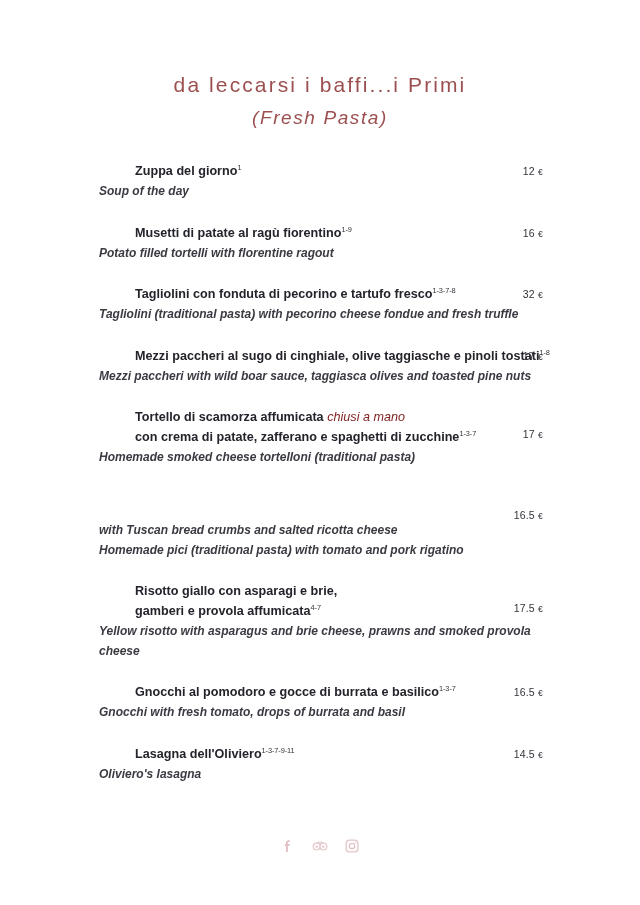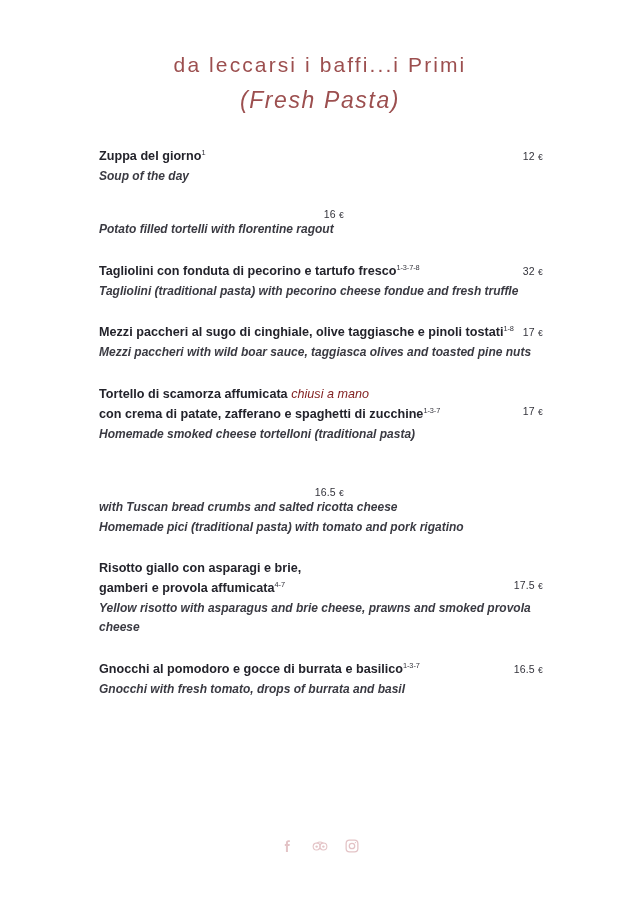--- a/index.html
+++ b/index.html
@@ -17,54 +17,55 @@
 
   .page {
     position: relative;
     width: 640px;
     height: 905px;
     box-sizing: border-box;
   }
 
   
   .menu-header {
-    padding-top: 52px;
+    padding-top: 72px;
     text-align: center;
   }
   .menu-title {
     font-size: 21px;
     letter-spacing: 2.1px;
     color: #9c4f4f;
     font-weight: 400;
     line-height: 1.2;
     white-space: pre;
   }
   .menu-subtitle {
     margin-top: 10px;
-    font-size: 23px;
+    font-size: 19px;
     font-style: italic;
     letter-spacing: 1.6px;
     color: #9c4f4f;
     font-weight: 400;
     line-height: 1.2;
     white-space: pre;
   }
 
   
   .menu-list {
     margin-top: 32px;
     padding: 0 97px 0 99px;
   }
   .menu-item {
     margin-bottom: 22px;
   }
   .item-row {
     display: flex;
     align-items: baseline;
-    justify-content: center;
+    justify-content: flex-end;
+    margin-left: 36px;
   }
   .name-block {
     flex: 1 1 auto;
     min-width: 0;
   }
   .name-line {
     font-size: 12.6px;
     font-weight: 700;
     color: #23232b;
     line-height: 1.58;
@@ -144,20 +145,23 @@
         <div class="item-row">
           <div class="name-block">
             <div class="name-line">Zuppa del giorno<span class="allergens">1</span></div>
           </div>
           <div class="price"><span>12</span> <span class="cur">€</span></div>
         </div>
         <div class="desc-line">Soup of the day</div>
       </div>
       <div class="menu-item">
         <div class="item-row">
+          <div class="name-block">
+            <div class="name-line">Musetti di patate al ragù fiorentino<span class="allergens">1-9</span></div>
+          </div>
           <div class="price"><span>16</span> <span class="cur">€</span></div>
         </div>
         <div class="desc-line">Potato filled tortelli with florentine ragout</div>
       </div>
       <div class="menu-item">
         <div class="item-row">
           <div class="name-block">
             <div class="name-line">Tagliolini con fonduta di pecorino e tartufo fresco<span class="allergens">1-3-7-8</span></div>
           </div>
           <div class="price"><span>32</span> <span class="cur">€</span></div>
@@ -202,20 +206,29 @@
         <div class="desc-line">cheese</div>
       </div>
       <div class="menu-item">
         <div class="item-row">
           <div class="name-block">
             <div class="name-line">Gnocchi al pomodoro e gocce di burrata e basilico<span class="allergens">1-3-7</span></div>
           </div>
           <div class="price"><span>16.5</span> <span class="cur">€</span></div>
         </div>
         <div class="desc-line">Gnocchi with fresh tomato, drops of burrata and basil</div>
+      </div>
+      <div class="menu-item">
+        <div class="item-row">
+          <div class="name-block">
+            <div class="name-line">Lasagna dell'Oliviero<span class="allergens">1-3-7-9-11</span></div>
+          </div>
+          <div class="price"><span>14.5</span> <span class="cur">€</span></div>
+        </div>
+        <div class="desc-line">Oliviero's lasagna</div>
       </div>
     </div>
 
   <div class="social-bar">
       <span class="social-icon" style="color: rgb(227, 195, 198);">
         <svg width="16" height="16" viewBox="0 0 24 24" fill="currentColor">
           <path d="M15.2 3.2h-2.6c-2.2 0-3.7 1.5-3.7 3.8V9H7.2v2.9h1.7V21h3V11.9h2.4l.4-2.9h-2.8V7.4c0-.8.3-1.3 1.3-1.3h1.6V3.2z"></path>
         </svg>
       </span>
       <span class="social-icon" style="color: rgb(227, 195, 198);">

